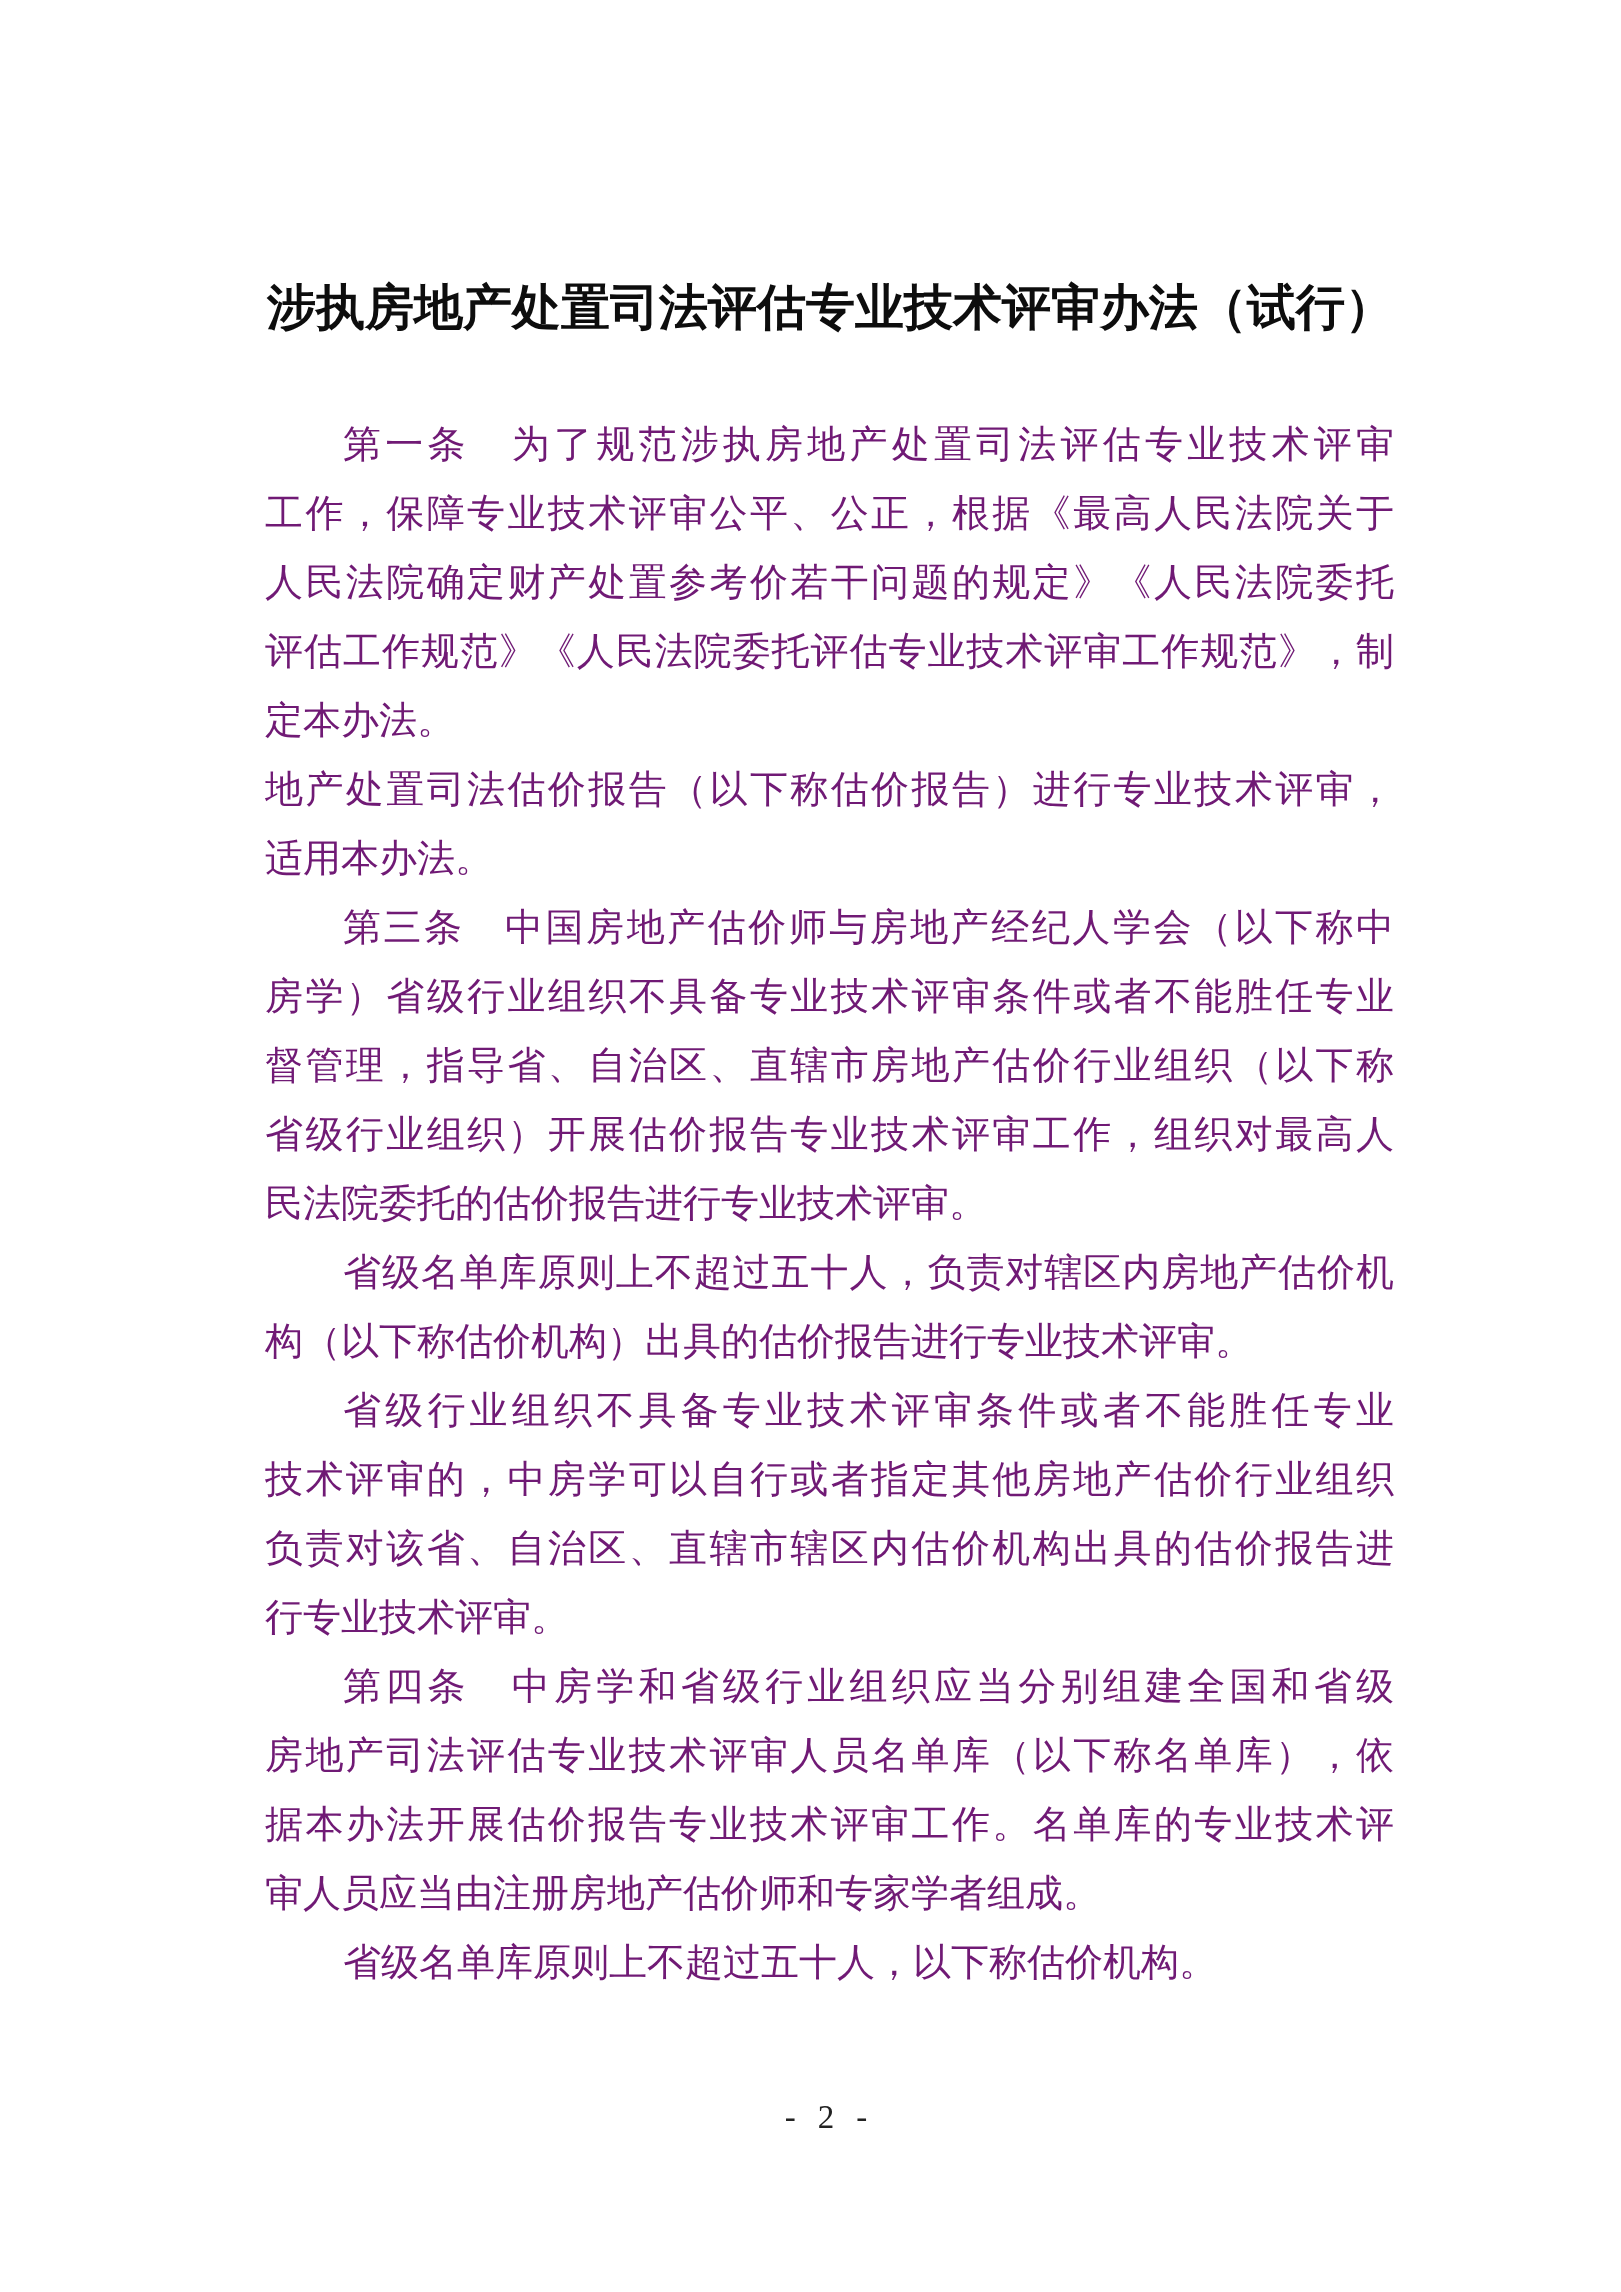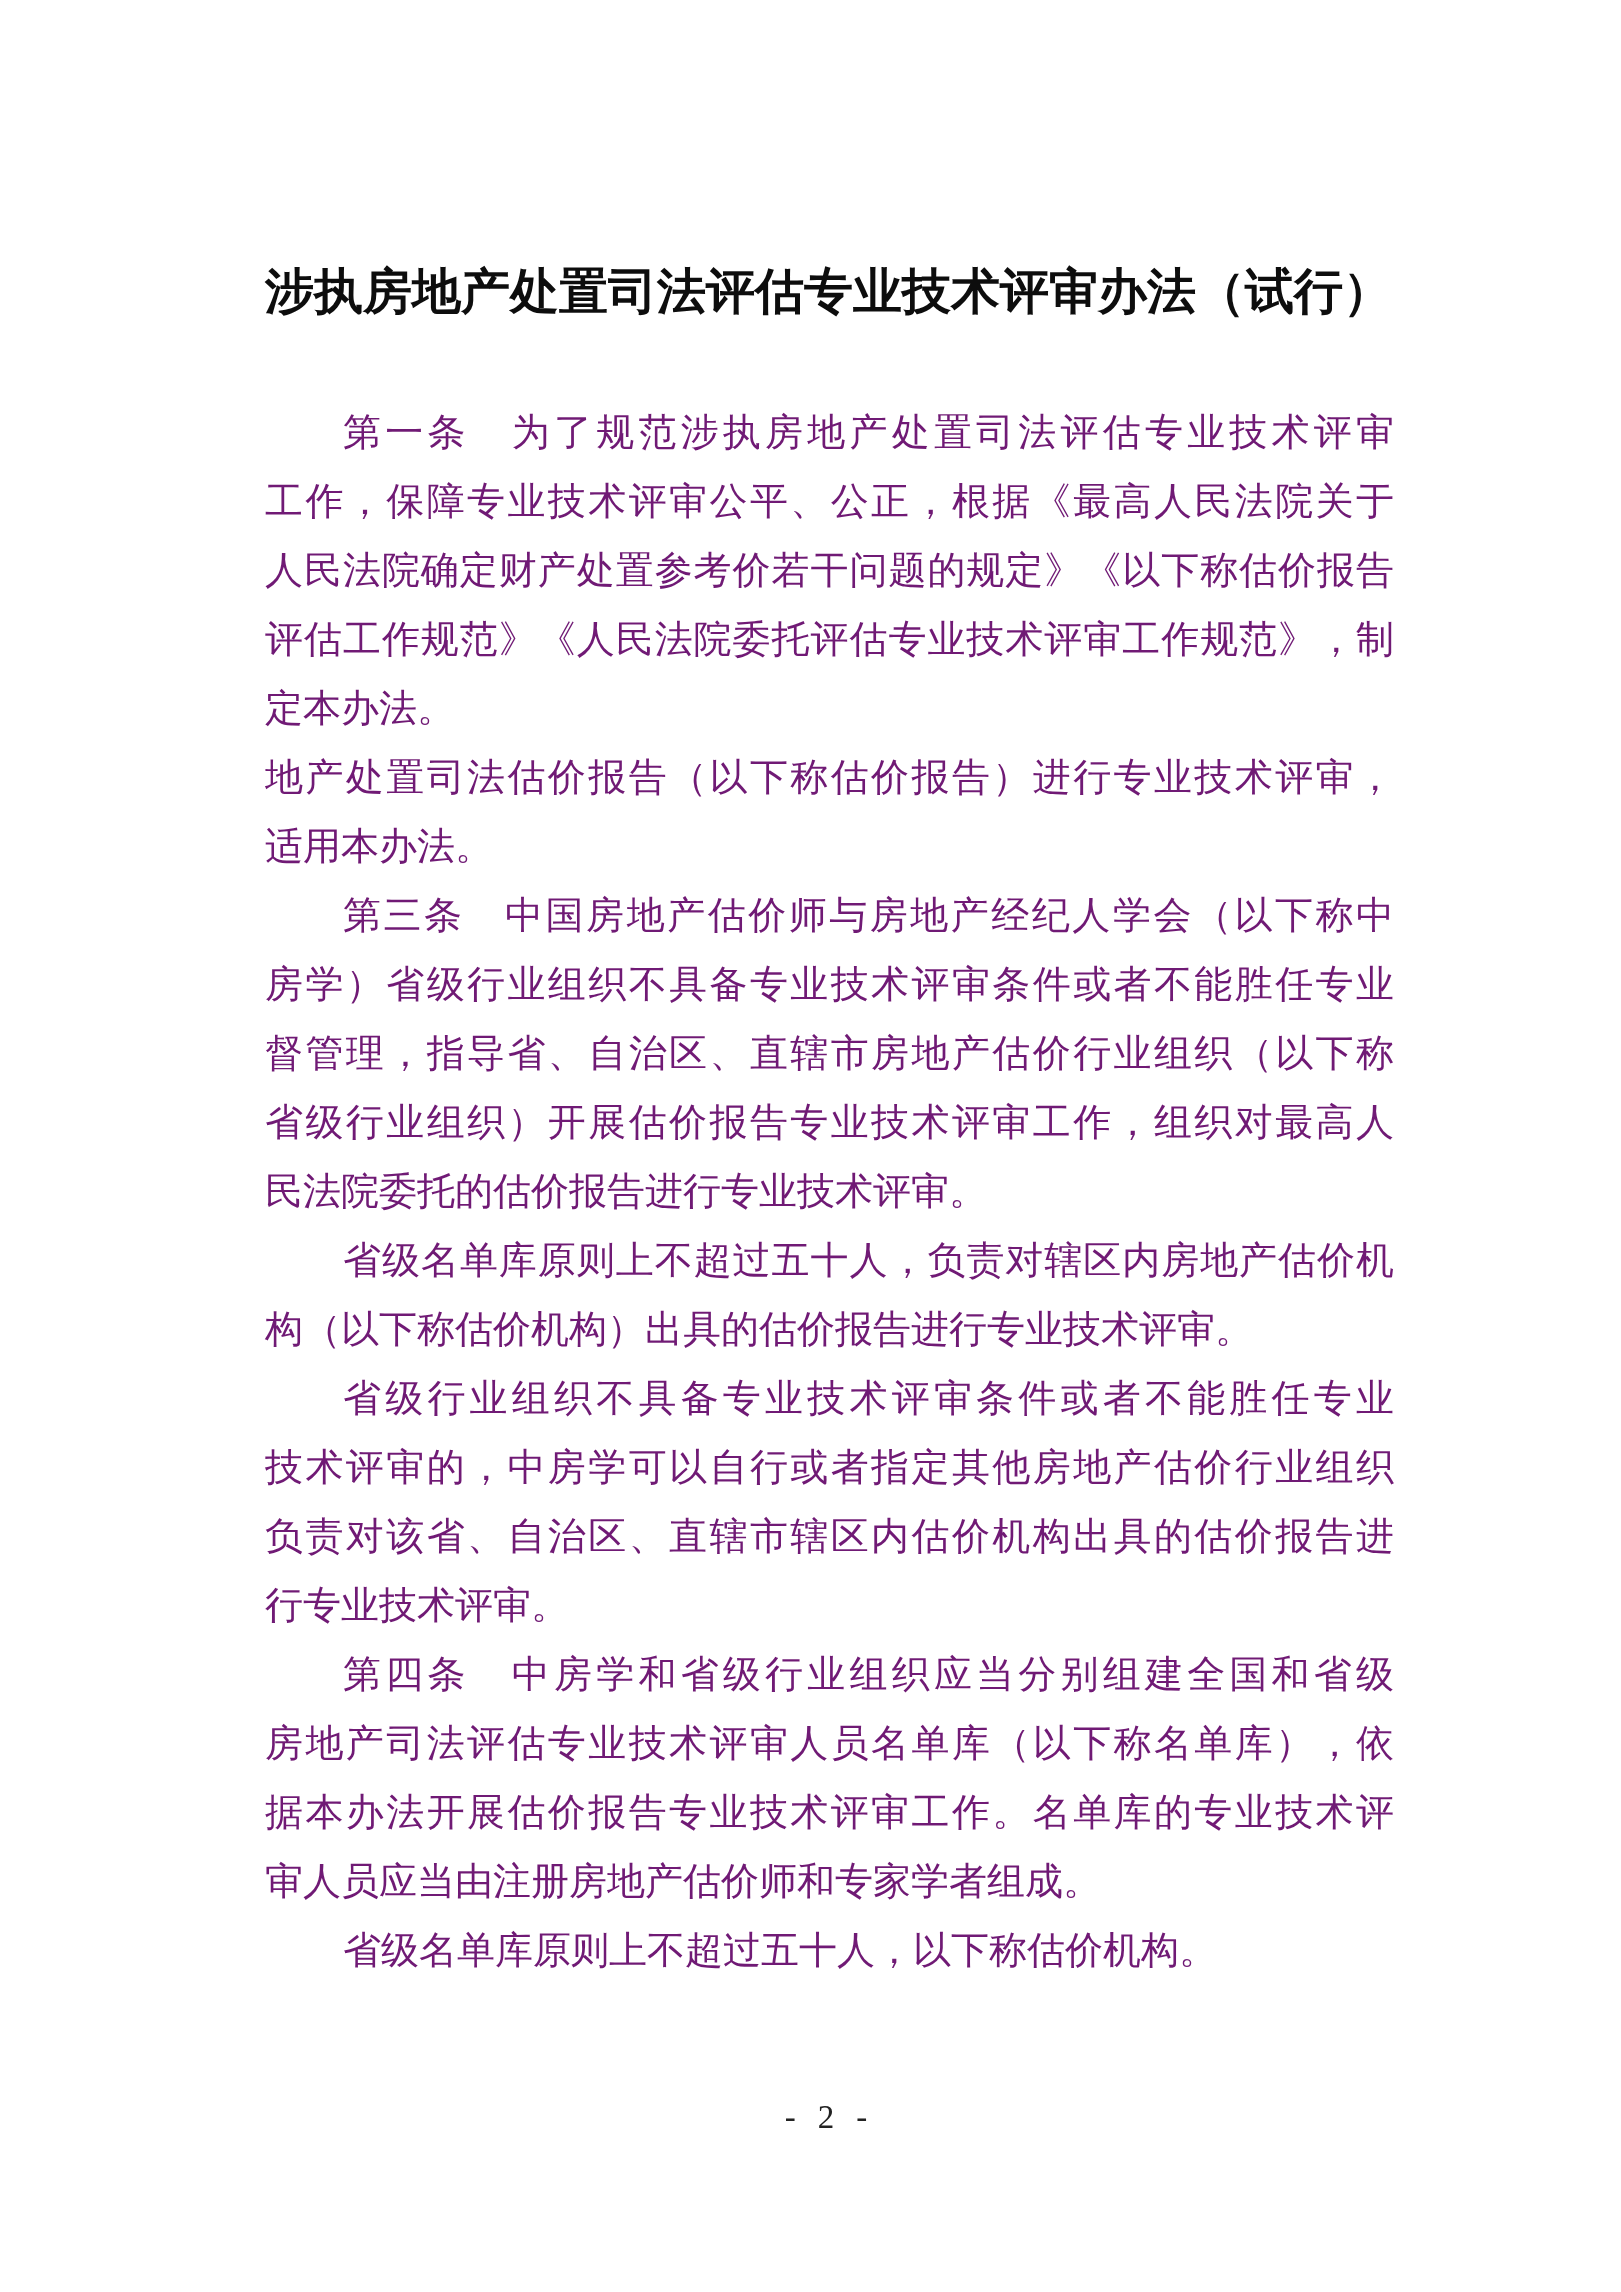--- a/index.html
+++ b/index.html
@@ -20,29 +20,28 @@
     background: #ffffff;
     overflow: hidden;
   }
   .content {
     position: absolute;
     left: 265px;
     top: 265px;
     width: 1129px;
   }
   .doc-title {
-    margin: 4px 0 76px 0;
+    margin: 16px 0 76px 0;
     font-size: 49px;
     line-height: 53px;
     font-weight: 700;
     letter-spacing: 0;
-    text-align: left;
+    text-align: right;
     color: #0d0d0d;
     white-space: nowrap;
-    font-family: Liberation Mono, monospace;
   }
   .body-lines {
     width: 1129px;
   }
   .line {
     height: 69px;
     line-height: 69px;
     font-size: 38px;
     letter-spacing: 0;
     text-align: justify;
@@ -71,21 +70,21 @@
 </head>
 <body>
 
 <div class="sheet">
   <div class="content">
     <h1 class="doc-title">涉执房地产处置司法评估专业技术评审办法（试行）</h1>
     <div class="body-lines">
 
     <div class="line indent fill">第一条　为了规范涉执房地产处置司法评估专业技术评审</div>
         <div class="line fill">工作，保障专业技术评审公平、公正，根据《最高人民法院关于</div>
-        <div class="line fill">人民法院确定财产处置参考价若干问题的规定》《以下称估价报告</div>
+        <div class="line fill">人民法院确定财产处置参考价若干问题的规定》《人民法院委托</div>
         <div class="line fill">评估工作规范》《人民法院委托评估专业技术评审工作规范》，制</div>
         <div class="line">定本办法。</div>
         <div class="line fill">地产处置司法估价报告（以下称估价报告）进行专业技术评审，</div>
         <div class="line">适用本办法。</div>
         <div class="line indent fill">第三条　中国房地产估价师与房地产经纪人学会（以下称中</div>
         <div class="line fill">房学）省级行业组织不具备专业技术评审条件或者不能胜任专业</div>
         <div class="line fill">督管理，指导省、自治区、直辖市房地产估价行业组织（以下称</div>
         <div class="line fill">省级行业组织）开展估价报告专业技术评审工作，组织对最高人</div>
         <div class="line">民法院委托的估价报告进行专业技术评审。</div>
         <div class="line indent fill">省级名单库原则上不超过五十人，负责对辖区内房地产估价机</div>

